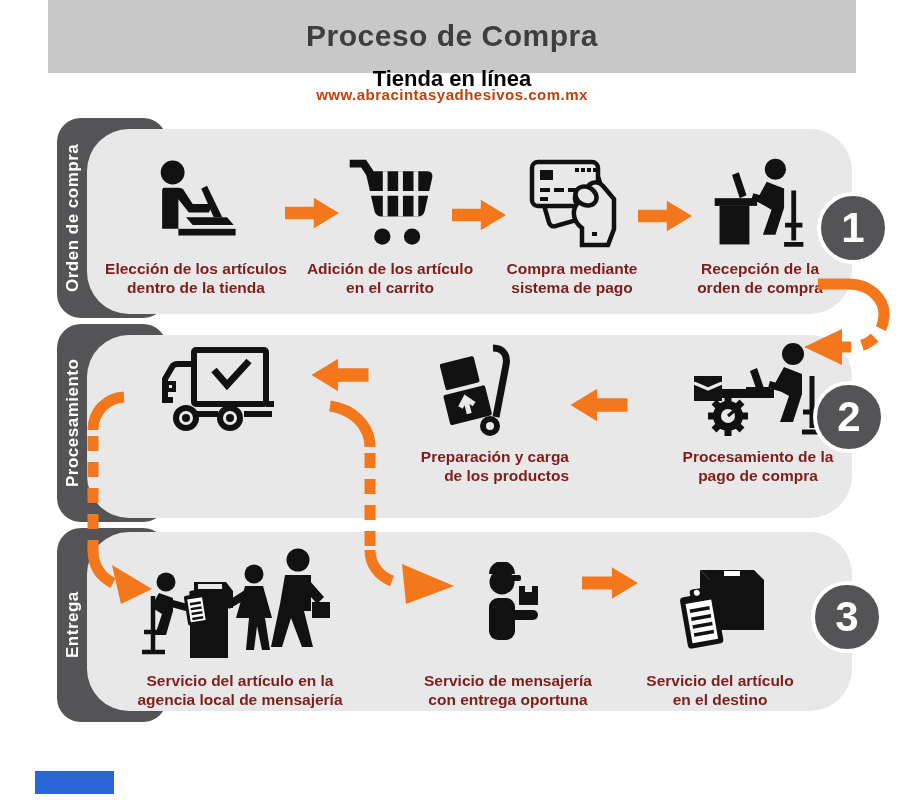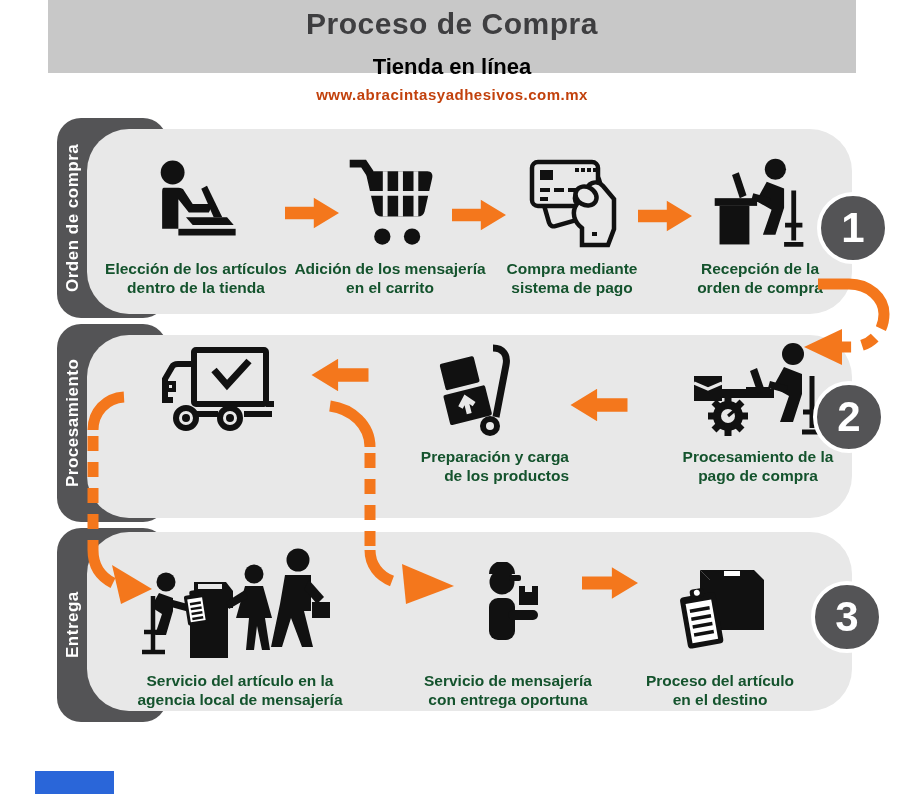--- a/index.html
+++ b/index.html
@@ -2,21 +2,21 @@
 <html><head>
 <meta charset="utf-8">
 <style>
   html,body{margin:0;padding:0;background:#ffffff;}
   #canvas{position:relative;width:904px;height:800px;background:#ffffff;overflow:hidden;
           font-family:"Liberation Sans", sans-serif;}
 
   
   .header-band{position:absolute;left:48px;top:0;width:808px;height:73px;background:#C8C8C8;
                text-align:center;}
-  .title{margin:0;padding-top:7px;font-size:30px;font-weight:bold;color:#3E3E40;letter-spacing:.5px;}
+  .title{margin:12px;padding-top:7px;font-size:30px;font-weight:bold;color:#3E3E40;letter-spacing:.5px;}
   .subtitle{margin:13px;font-size:22px;font-weight:bold;color:#000000;}
   .url{position:absolute;left:0;top:86px;width:904px;text-align:center;
        font-size:15px;font-weight:bold;color:#c2410c;letter-spacing:.5px;}
 
   
   .prow{position:absolute;left:57px;width:795px;}
   .row-1{top:118px;height:200px;}
   .row-2{top:324px;height:198px;}
   .row-3{top:528px;height:194px;}
   .tab{position:absolute;left:0;top:0;bottom:0;width:110px;background:#545456;
@@ -26,21 +26,21 @@
   .row-3 .panel{top:4px;bottom:11px;}
   .tab-label{position:absolute;left:0;top:0;bottom:0;width:31px;z-index:1;
              display:flex;align-items:center;justify-content:center;
              writing-mode:vertical-rl;transform:rotate(180deg);
              color:#ffffff;font-size:17px;font-weight:bold;letter-spacing:.5px;white-space:nowrap;}
 
   
   .step{position:absolute;text-align:center;z-index:2;}
   .icon-box{display:flex;align-items:flex-end;justify-content:center;height:100px;}
   .row-3 .icon-box{height:118px;}
-  .caption{margin-top:10px;font-size:15.5px;font-weight:bold;color:#14532d;
+  .caption{margin-top:10px;font-size:15.5px;font-weight:bold;color:#7f1d1d;
            line-height:1.22;white-space:pre-line;}
 
   
   .arrow{position:absolute;z-index:2;}
 
   
   .badge{position:absolute;width:64px;height:64px;border-radius:50%;background:#545456;
          border:4px solid #ffffff;z-index:4;display:flex;align-items:center;justify-content:center;
          color:#ffffff;font-size:42px;font-weight:bold;}
 
@@ -84,21 +84,21 @@
         <svg width="96" height="94" viewBox="0 0 100 98" fill="#111">
           <path d="M8 4 h17 l8 12 -7 5 -6 -9 H8 z"></path>
           <path d="M28 16 h61 c4 0 6 3 5 7 l-8 35 c-1 3 -3 5 -7 5 H41 c-3 0 -6 -2 -7 -5 L26 23 c-1 -4 0 -7 2 -7 z"></path>
           <g stroke="#E8E8E8" stroke-width="5" fill="none">
             <path d="M45 16 v47 M61 16 v47 M77 16 v47 M27 39 h67"></path>
           </g>
           <circle cx="42" cy="84" r="8.5"></circle>
           <circle cx="73" cy="84" r="8.5"></circle>
         </svg>
       </div>
-      <div class="caption">Adición de los mensajería
+      <div class="caption">Adición de los artículo
 en el carrito</div>
     </div>
 
     <div class="step" style="left:419px;top:32px;width:192px;">
       <div class="icon-box">
         <svg width="104" height="96" viewBox="0 0 104 96">
           <g stroke="#111" stroke-width="4.5" fill="#E8E8E8">
             <rect x="24" y="28" width="60" height="38" rx="5" transform="rotate(-16 54 47)"></rect>
             <rect x="12" y="8" width="66" height="44" rx="6"></rect>
           </g>
@@ -278,21 +278,21 @@
             <rect x="18" y="32" width="36" height="52" rx="4" fill="#111"></rect>
             <rect x="23" y="39" width="26" height="40" fill="#fff"></rect>
             <rect x="29" y="26" width="14" height="9" rx="3" fill="#111"></rect>
             <circle cx="36" cy="30" r="3" fill="#fff"></circle>
             <g stroke="#111" stroke-width="3.5">
               <path d="M26 47 h20 M26 55 h20 M26 63 h20 M26 71 h20"></path>
             </g>
           </g>
         </svg>
       </div>
-      <div class="caption">Proceso del artículo
+      <div class="caption">Servicio del artículo
 en el destino</div>
     </div>
   </div>
 
   <svg class="arrow" style="left:285px;top:194px;" width="54" height="38" viewBox="0 0 60 40">
       <polygon points="0,13 32,13 32,3 60,20 32,37 32,27 0,27" fill="#F4771C"></polygon>
     </svg>
   <svg class="arrow" style="left:452px;top:196px;" width="54" height="38" viewBox="0 0 60 40">
       <polygon points="0,13 32,13 32,3 60,20 32,37 32,27 0,27" fill="#F4771C"></polygon>
     </svg>

